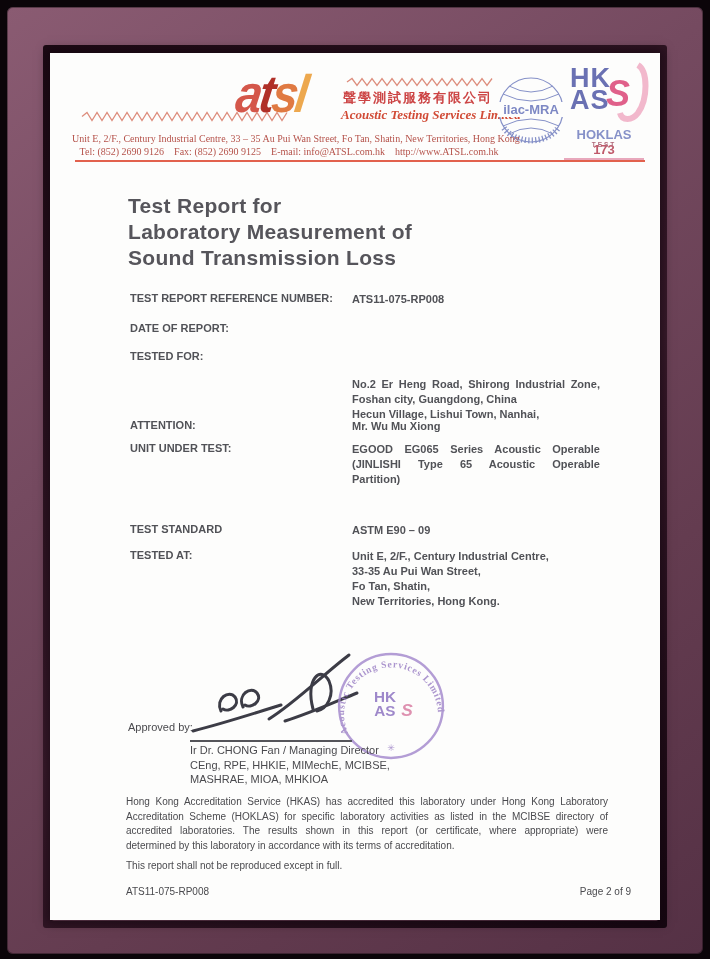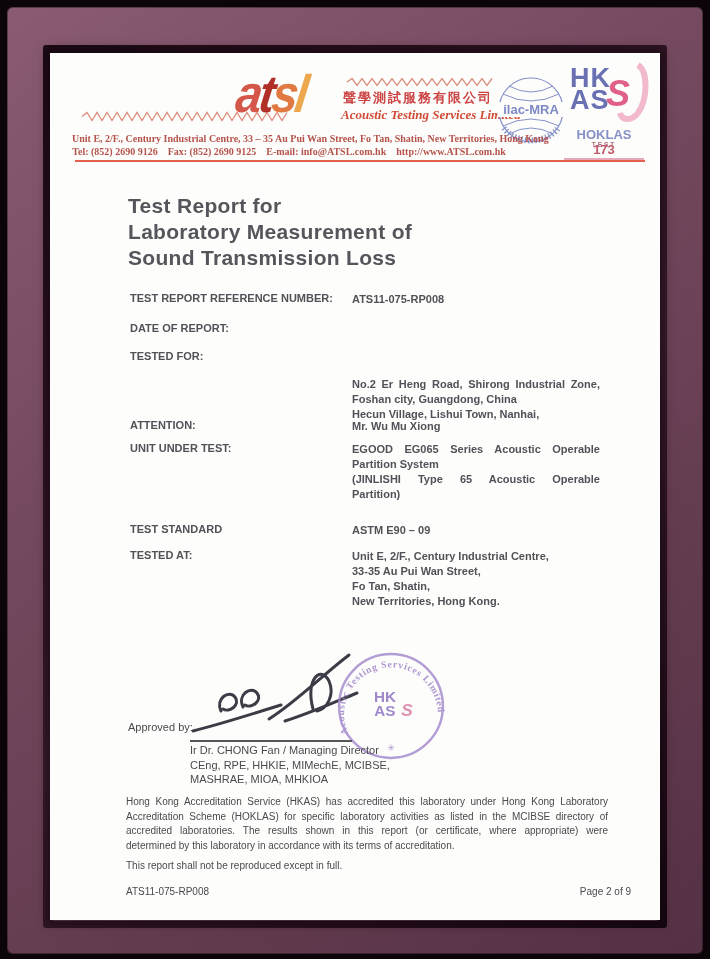--- a/index.html
+++ b/index.html
@@ -23,21 +23,21 @@
   .wave path{fill:none;stroke:#dd8d7d;stroke-width:1.3;}
   .atsl{position:absolute;left:183px;top:20px;font-style:italic;font-weight:bold;
     font-size:47px;letter-spacing:-3px;transform:skewX(-8deg) scaleY(1.12);transform-origin:left bottom;
     font-family:"Liberation Sans",sans-serif;line-height:1;}
   .atsl .l1{color:#d4574a}.atsl .l2{color:#b03028}.atsl .l3{color:#e07a42}.atsl .l4{color:#eda84e}
   .cn{position:absolute;left:293px;top:36px;font-size:13px;font-weight:bold;color:#cc4444;
     letter-spacing:2px;white-space:nowrap;font-family:"Liberation Serif",serif;}
   .en-script{position:absolute;left:291px;top:54px;font-size:13px;font-style:italic;font-weight:bold;
     color:#d14b36;white-space:nowrap;font-family:"Liberation Serif",serif;}
   .addr1,.addr2{position:absolute;left:22px;width:434px;text-align:center;font-size:10px;
-    font-weight:bold;color:#b5524a;font-family:"Liberation Serif",serif;white-space:pre;}
+    font-weight:normal;color:#b5524a;font-family:"Liberation Serif",serif;white-space:pre;}
   .addr1{top:80px;}.addr2{top:93px;}
   .redline{position:absolute;left:25px;top:107px;width:570px;height:2px;background:#e2614d;}
   .ilac{position:absolute;left:446px;top:21px;}
   .hkas{position:absolute;left:514px;top:12px;width:92px;height:96px;}
   .hkas .blk{position:absolute;left:6px;top:2px;font-weight:bold;font-size:27px;line-height:22px;
     color:#6a71b3;letter-spacing:1px;white-space:pre-line;}
   .hkas .pinkJ{position:absolute;left:40px;top:-4px;}
   .hkas .pinkS{position:absolute;left:42px;top:8px;font-size:36px;font-style:italic;font-weight:bold;
     color:#e0608a;}
   .hkas .hoklas{position:absolute;left:0px;top:62px;width:80px;text-align:center;font-size:13px;
@@ -127,21 +127,20 @@
     <div>Foshan city, Guangdong, China</div>
     <div>Hecun Village, Lishui Town, Nanhai,</div>
   </div>
 
   <div class="lbl" style="top:366px">ATTENTION:</div>
   <div class="val" style="top:366px">Mr. Wu Mu Xiong</div>
 
   <div class="lbl" style="top:389px">UNIT UNDER TEST:</div>
   <div class="val" style="top:389px">
     <div class="jl">EGOOD EG065 Series Acoustic Operable</div>
-    <div>Partition System</div>
     <div class="jl">(JINLISHI Type 65 Acoustic Operable</div>
     <div>Partition)</div>
   </div>
 
   <div class="lbl" style="top:470px">TEST STANDARD</div>
   <div class="val" style="top:470px">ASTM E90 – 09</div>
 
   <div class="lbl" style="top:496px">TESTED AT:</div>
   <div class="val" style="top:496px">
     <div>Unit E, 2/F., Century Industrial Centre,</div>

